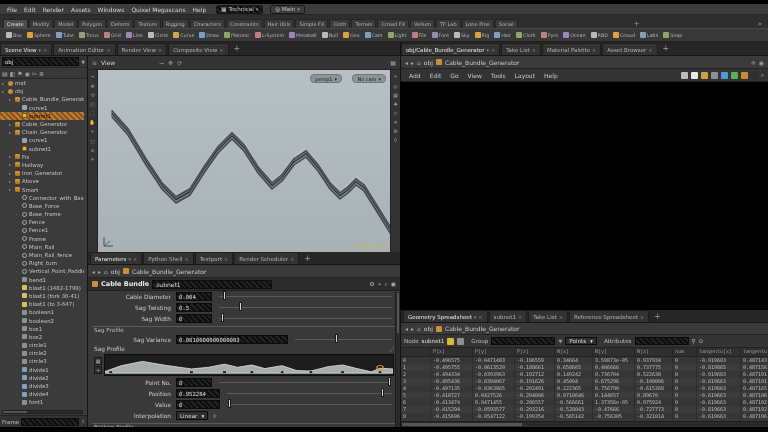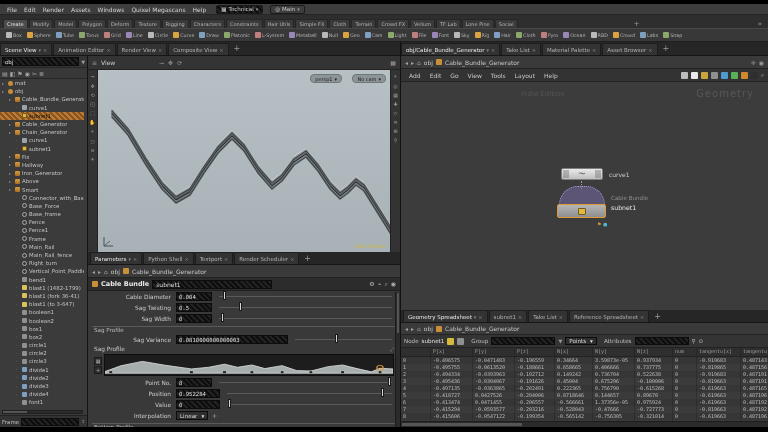--- a/index.html
+++ b/index.html
@@ -782,38 +782,20 @@
         <span class="mic" style="background: rgb(232, 232, 232);"></span>
         <span class="mic" style="background: rgb(202, 164, 60);"></span>
         <span class="mic" style="background: rgb(143, 143, 143);"></span>
         <span class="mic" style="background: rgb(79, 154, 208);"></span>
         <span class="mic" style="background: rgb(88, 176, 88);"></span>
         <span class="mic" style="background: rgb(208, 138, 46);"></span>
         <span class="mic" style="background: rgb(46, 46, 46);"></span>
         <span style="color: rgb(189, 189, 189); font-size: 6px;">⌕</span>
       </div>
     </div>
-  <div class="abs" id="netcanvas">
-    <div id="nc-watermark">Indie Edition</div>
-    <div id="nc-context">Geometry</div>
-    <div id="node-curve">
-      <div class="node-end" style="left:1px"></div>
-      <div class="node-end" style="right:1px"></div>
-      <span class="glyph">〜</span>
-    </div>
-    <div id="lbl-curve">curve1</div>
-    <div id="wire1"></div>
-    <div id="dome"></div>
-    <div id="node-subnet">
-      <div class="sic"></div>
-    </div>
-    <div id="lbl-cb">Cable Bundle</div>
-    <div id="lbl-subnet">subnet1</div>
-    <div id="flagrow">⚑ <span style="color:#4fb6d8">●</span></div>
-  </div>
 
   <div class="abs" id="sstabs">
       <div class="ptab sel hatch">
         <span>Geometry Spreadsheet</span>
         <span class="x">▾</span>
         <span class="x">×</span>
       </div>
       <div class="ptab">
         <span>subnet1</span>
         <span class="x">×</span>

